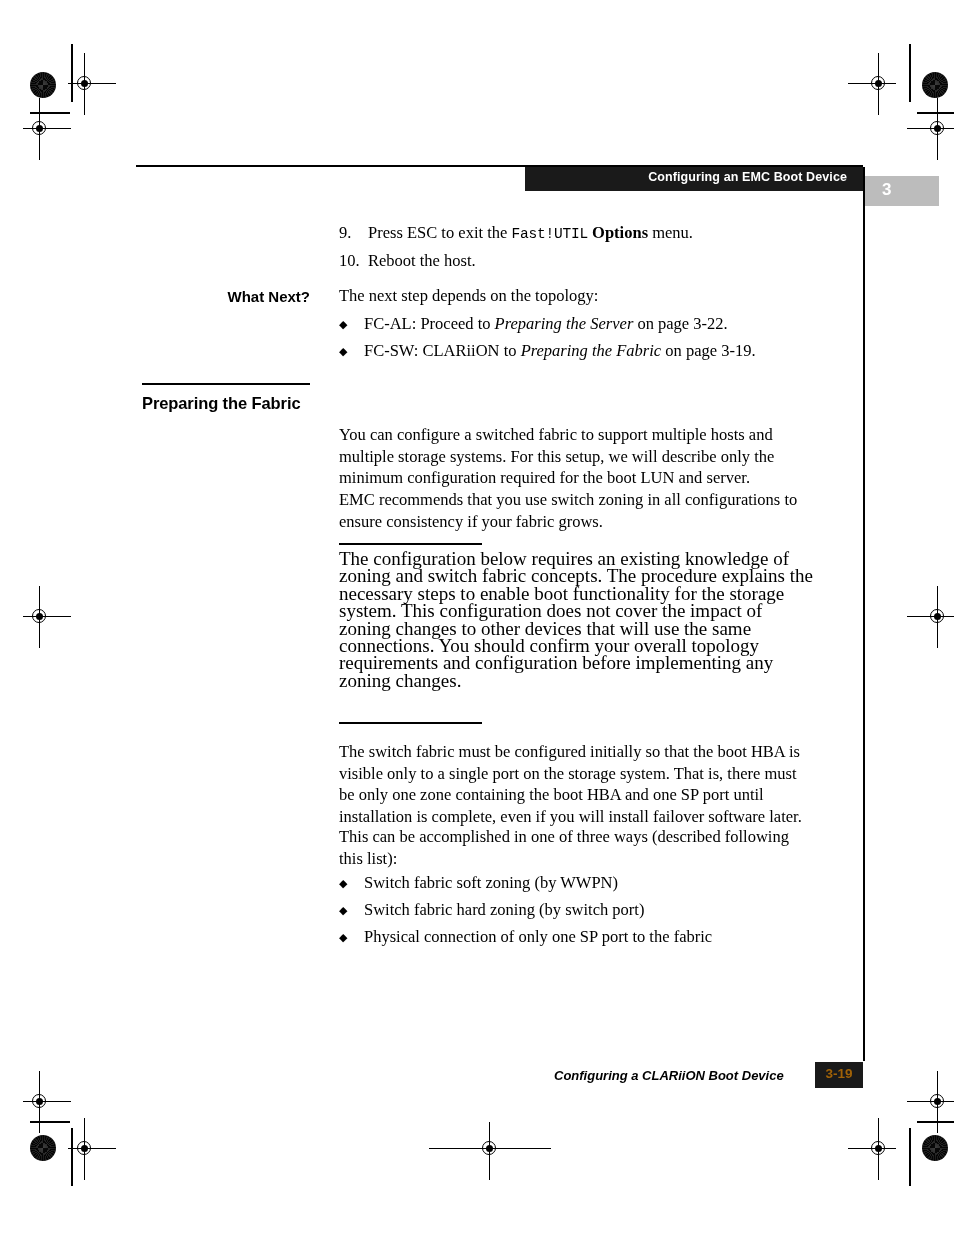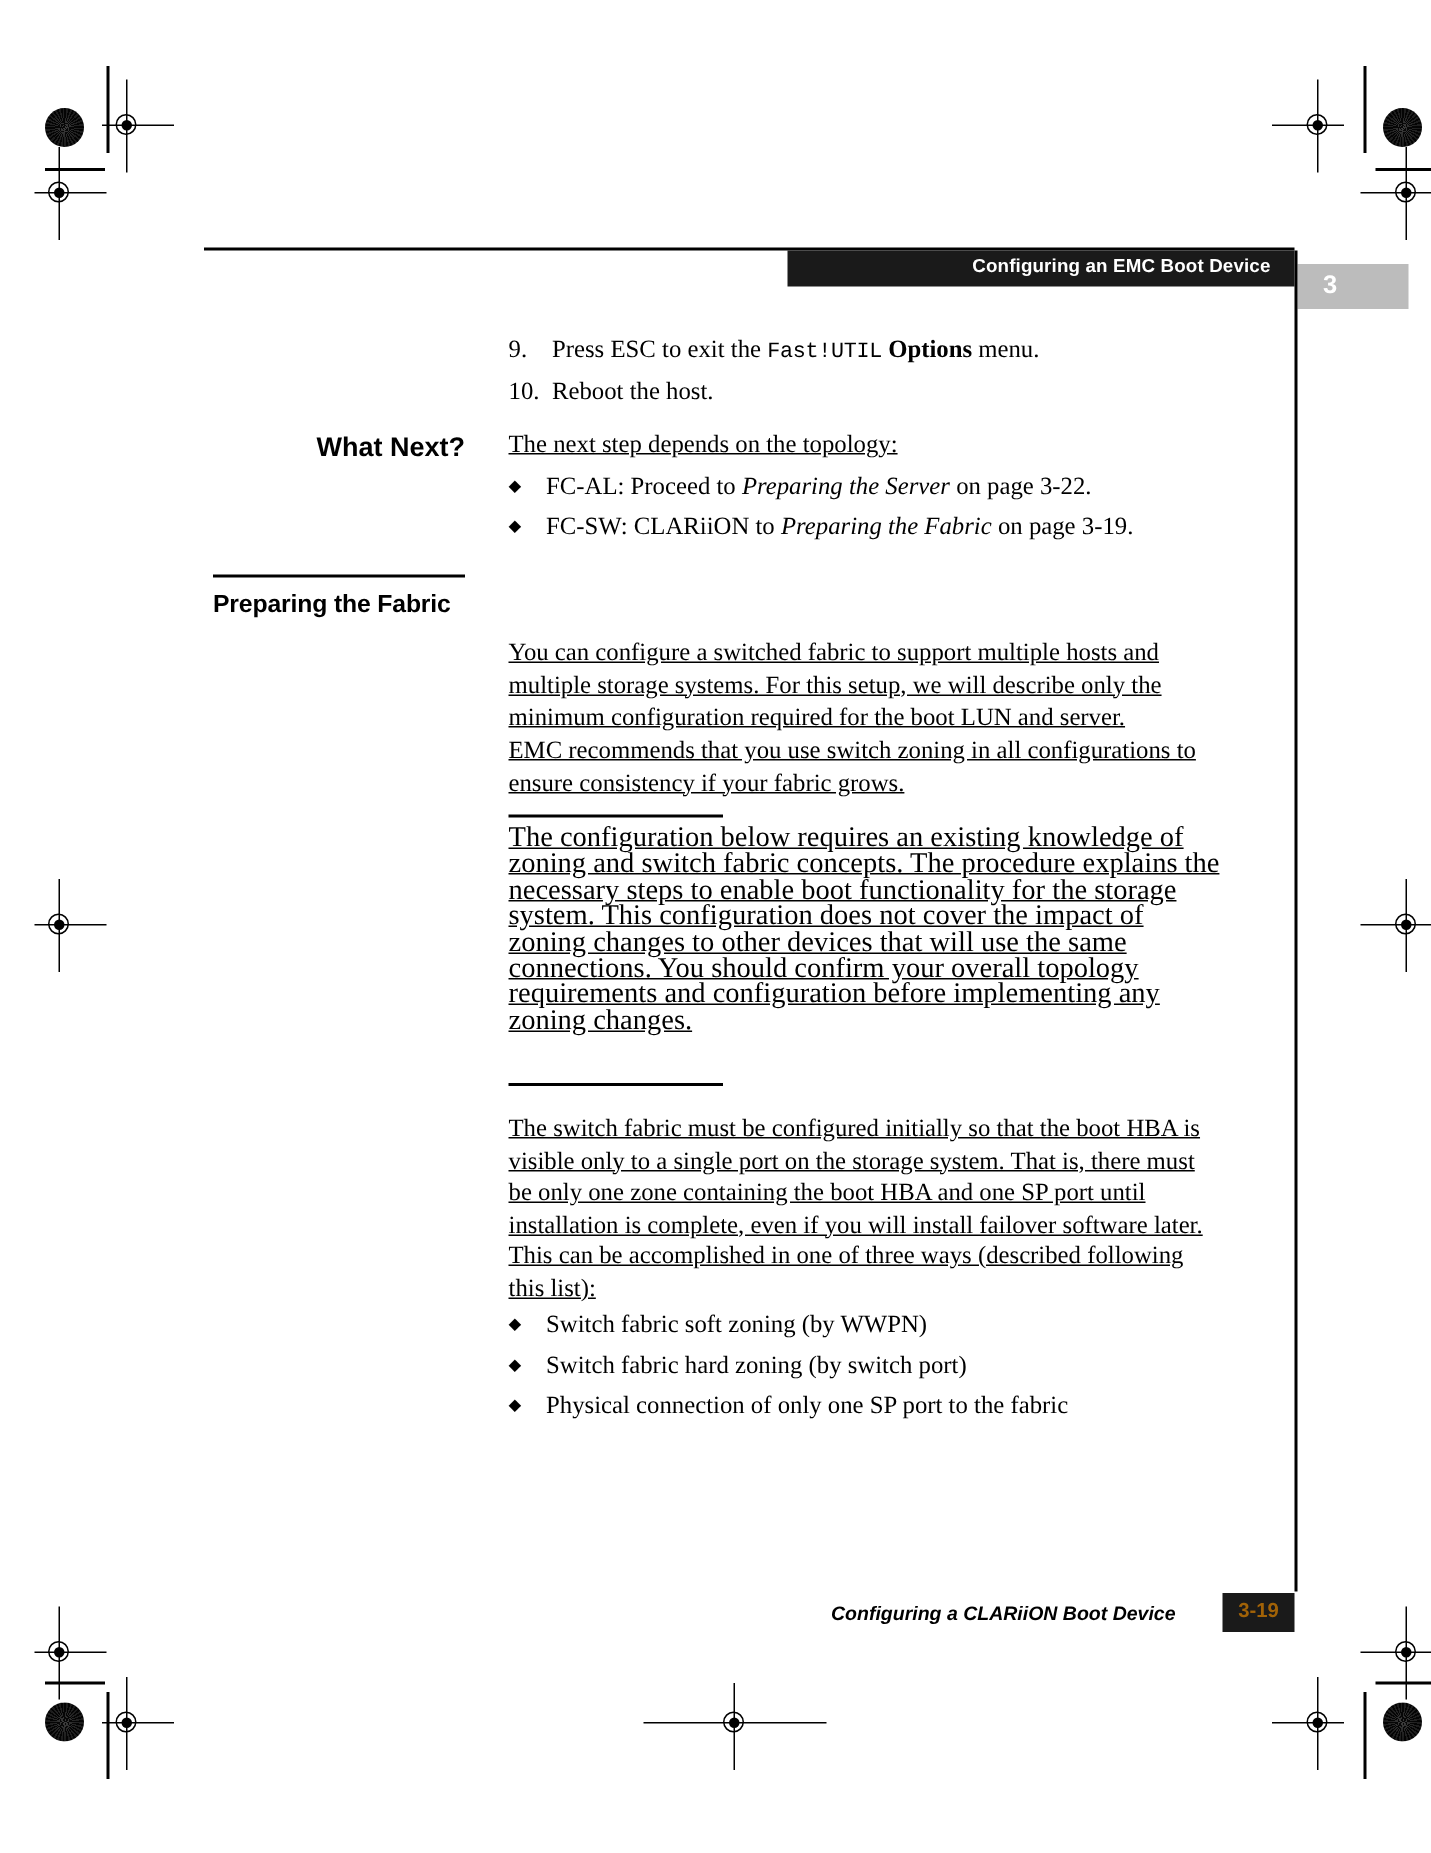--- a/index.html
+++ b/index.html
@@ -83,26 +83,26 @@
     font-weight: bold;
     font-size: 17px;
   }
   .side-rule {
     position: absolute; left: 851px; top: 167px;
     width: 2px; height: 894px; background: #000;
   }
 
   
   .col-left { position: absolute; left: 130px; width: 168px; }
-  .col-main { position: absolute; left: 327px; width: 476px; text-decoration: underline; }
+  .col-main { position: absolute; left: 327px; width: 476px; }
 
   .marginal-label {
     font-family: "Liberation Sans", sans-serif;
     font-weight: bold;
-    font-size: 18px;
+    font-size: 15px;
     text-align: right;
     color: #000;
   }
 
   .section-rule {
     position: absolute; left: 130px; top: 383px;
     width: 168px; height: 2px; background: #000;
   }
   .section-head {
     position: absolute; left: 130px; top: 394px;

